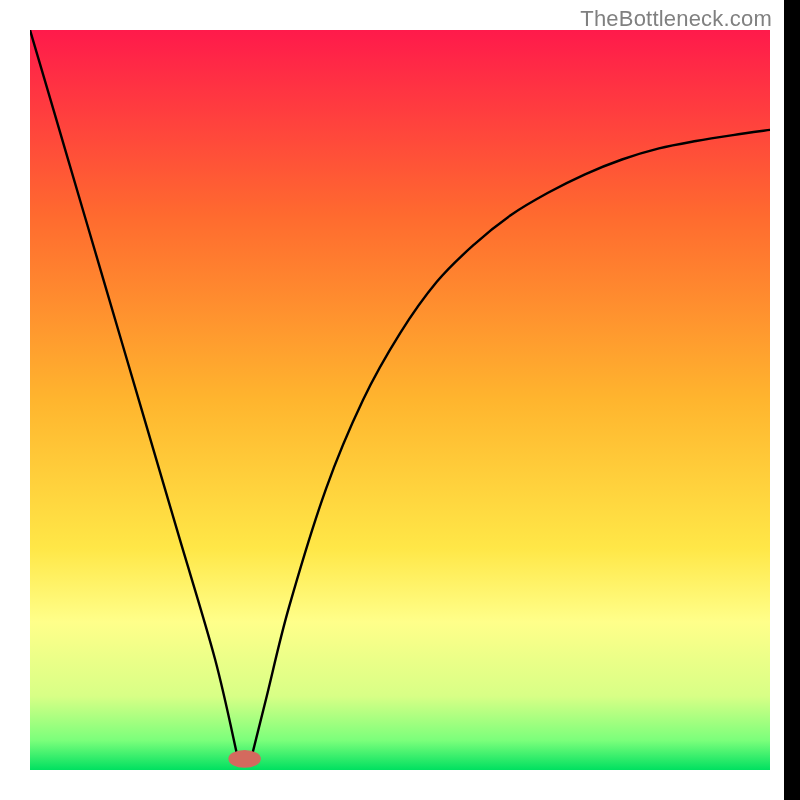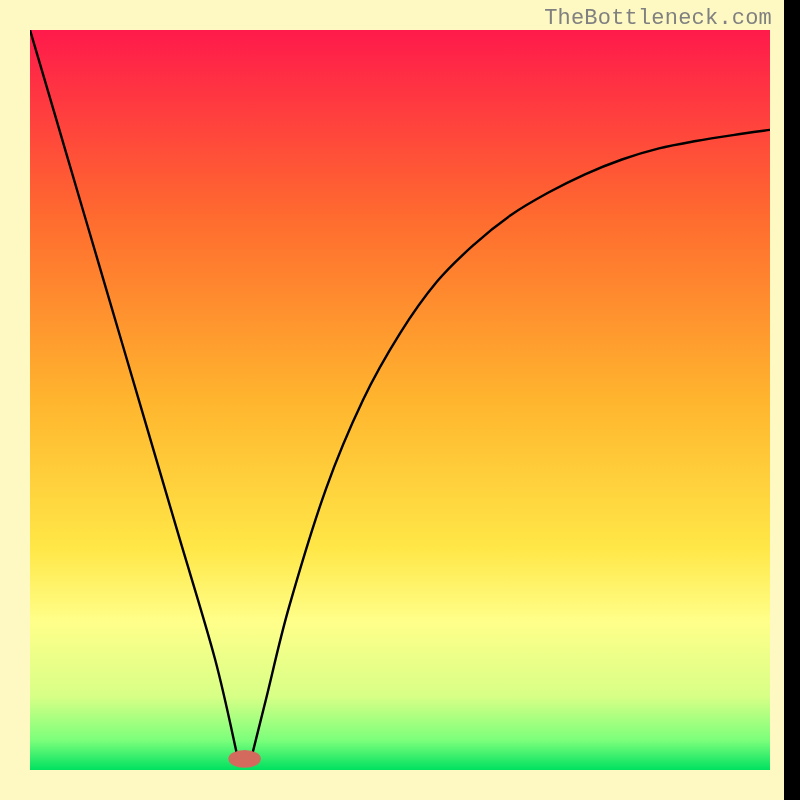--- a/index.html
+++ b/index.html
@@ -8,22 +8,21 @@
     width: 800px;
     height: 800px;
     overflow: hidden;
     background: #000;
     font-family: Arial, Helvetica, sans-serif;
   }
   .frame {
     position: absolute;
     left: 0; top: 0;
     width: 784px; height: 800px;
-    background: #fef9c3;
-    font-family: Liberation Mono, monospace;
+    background: #ffffff;
   }
   .plot {
     position: absolute;
     left: 30px;
     top: 30px;
     width: 740px;
     height: 740px;
     overflow: hidden;
   }
   .watermark {

